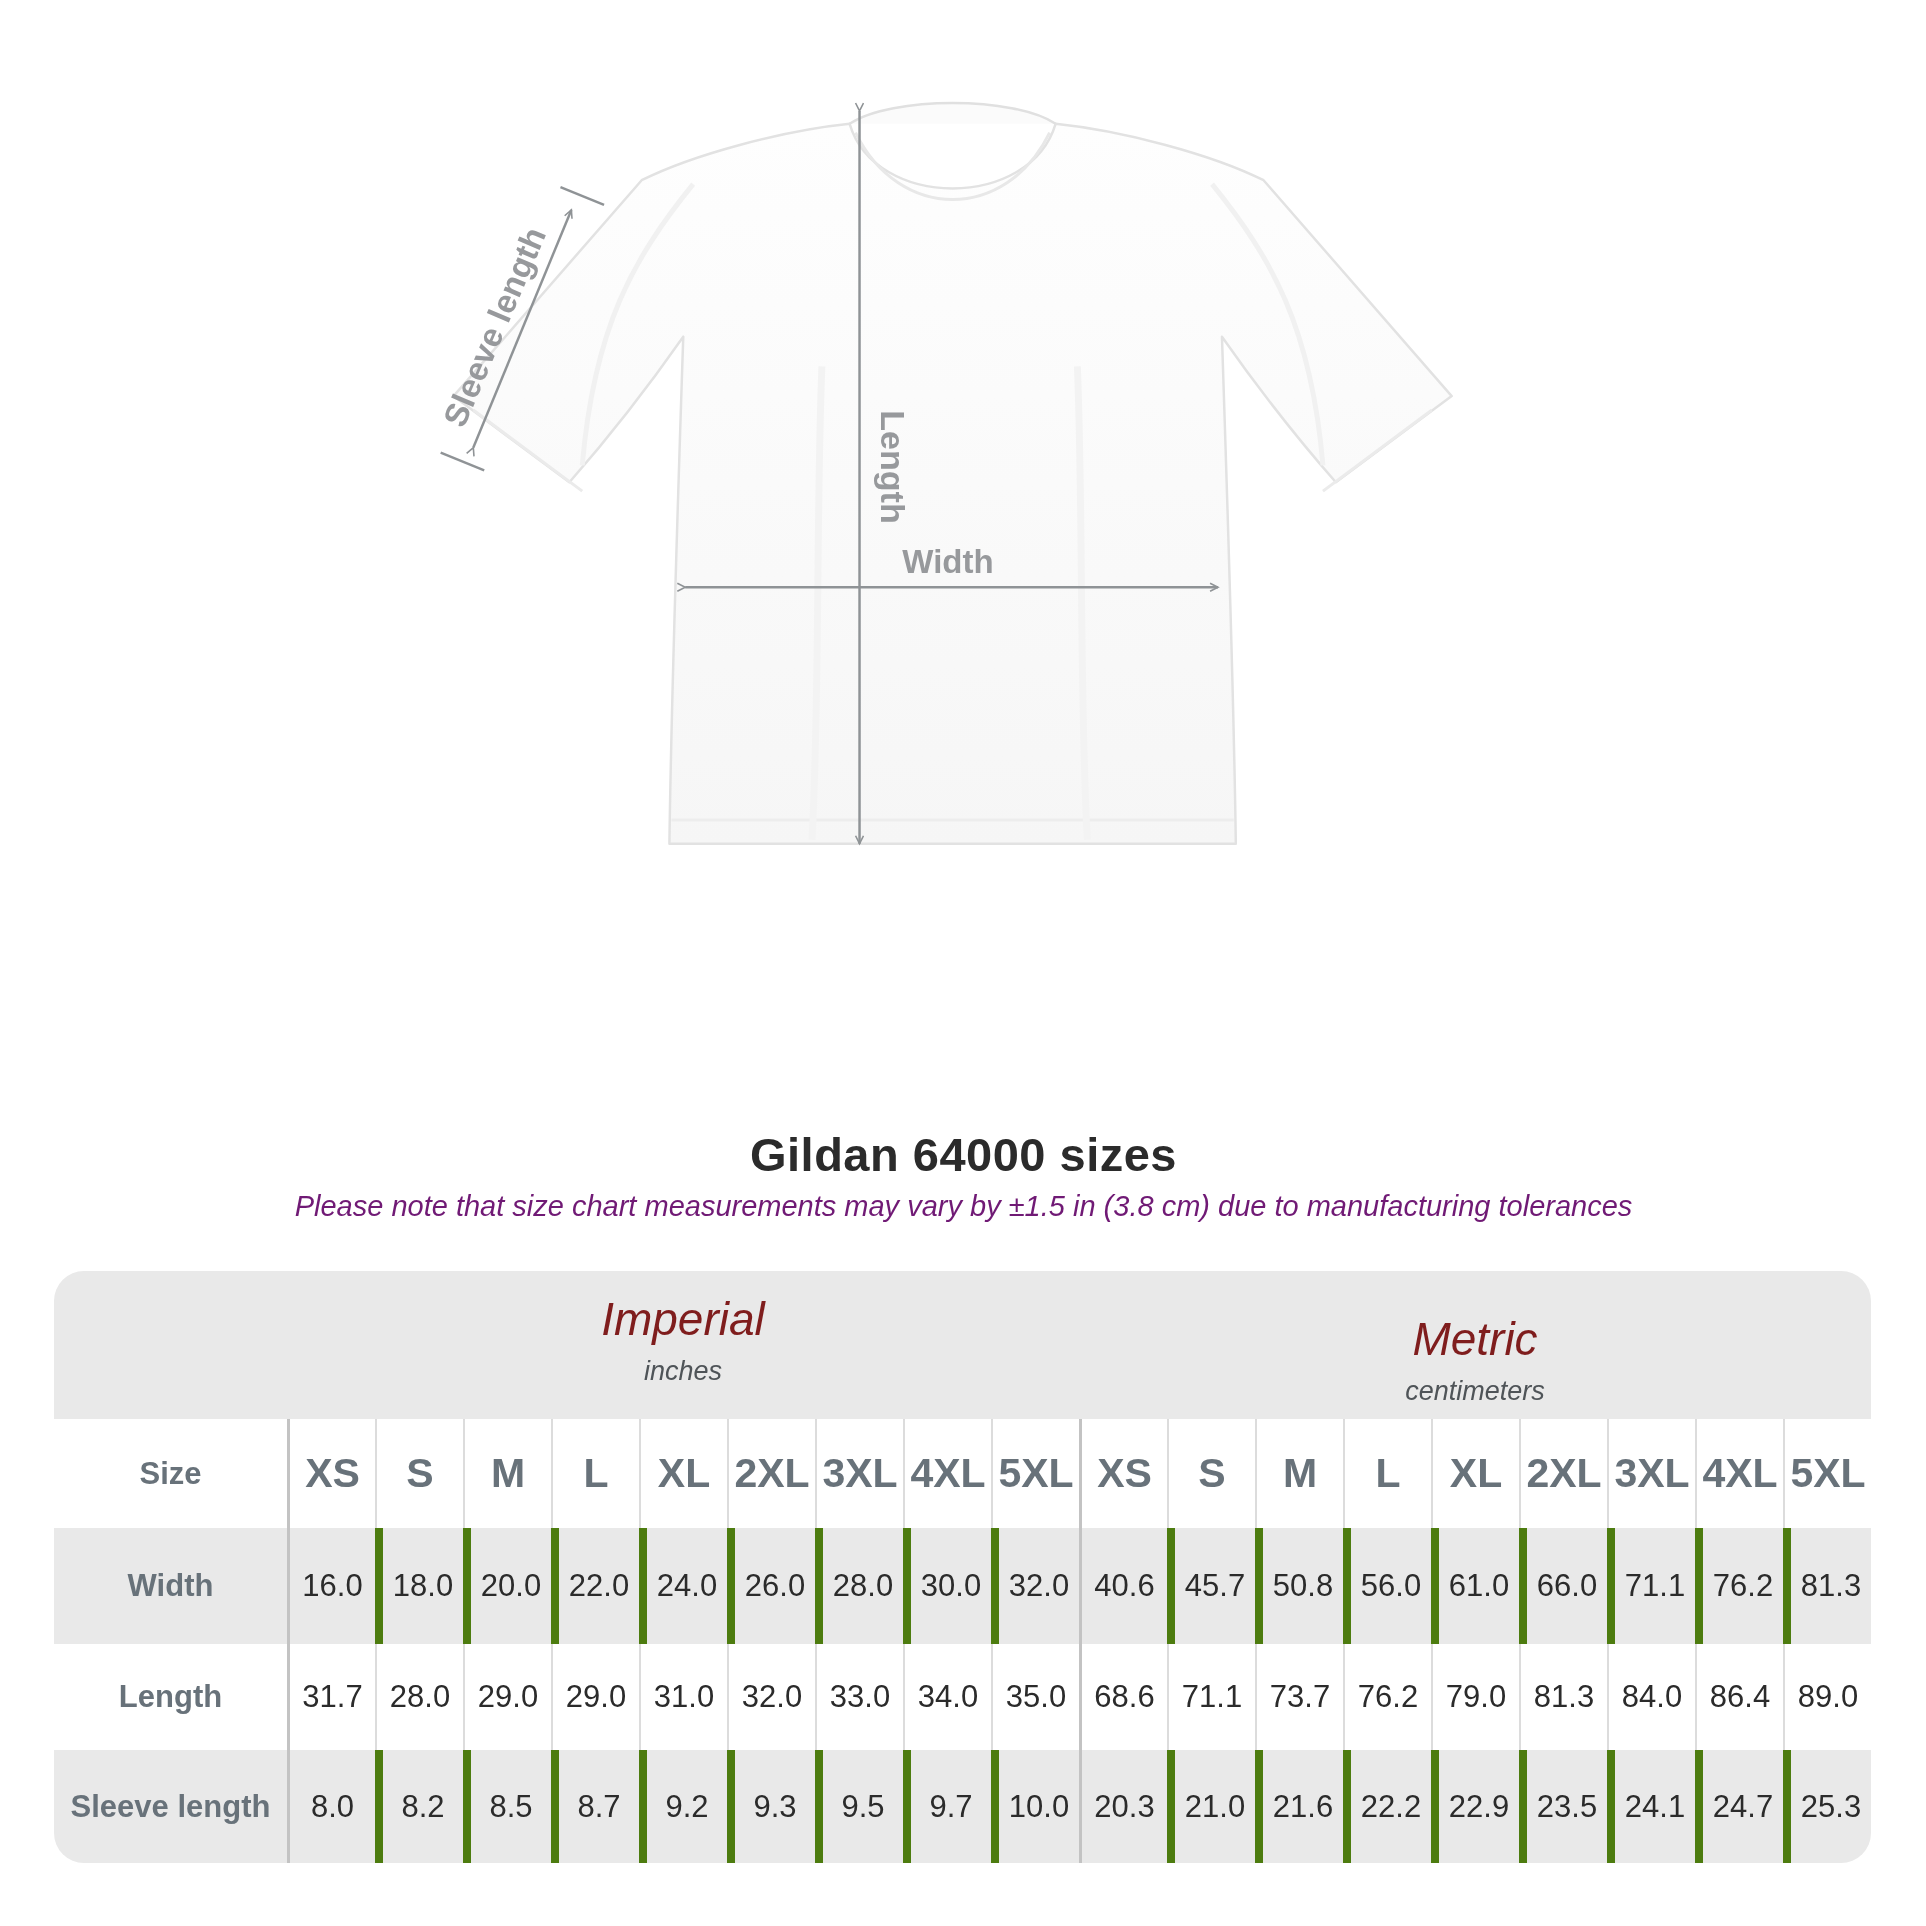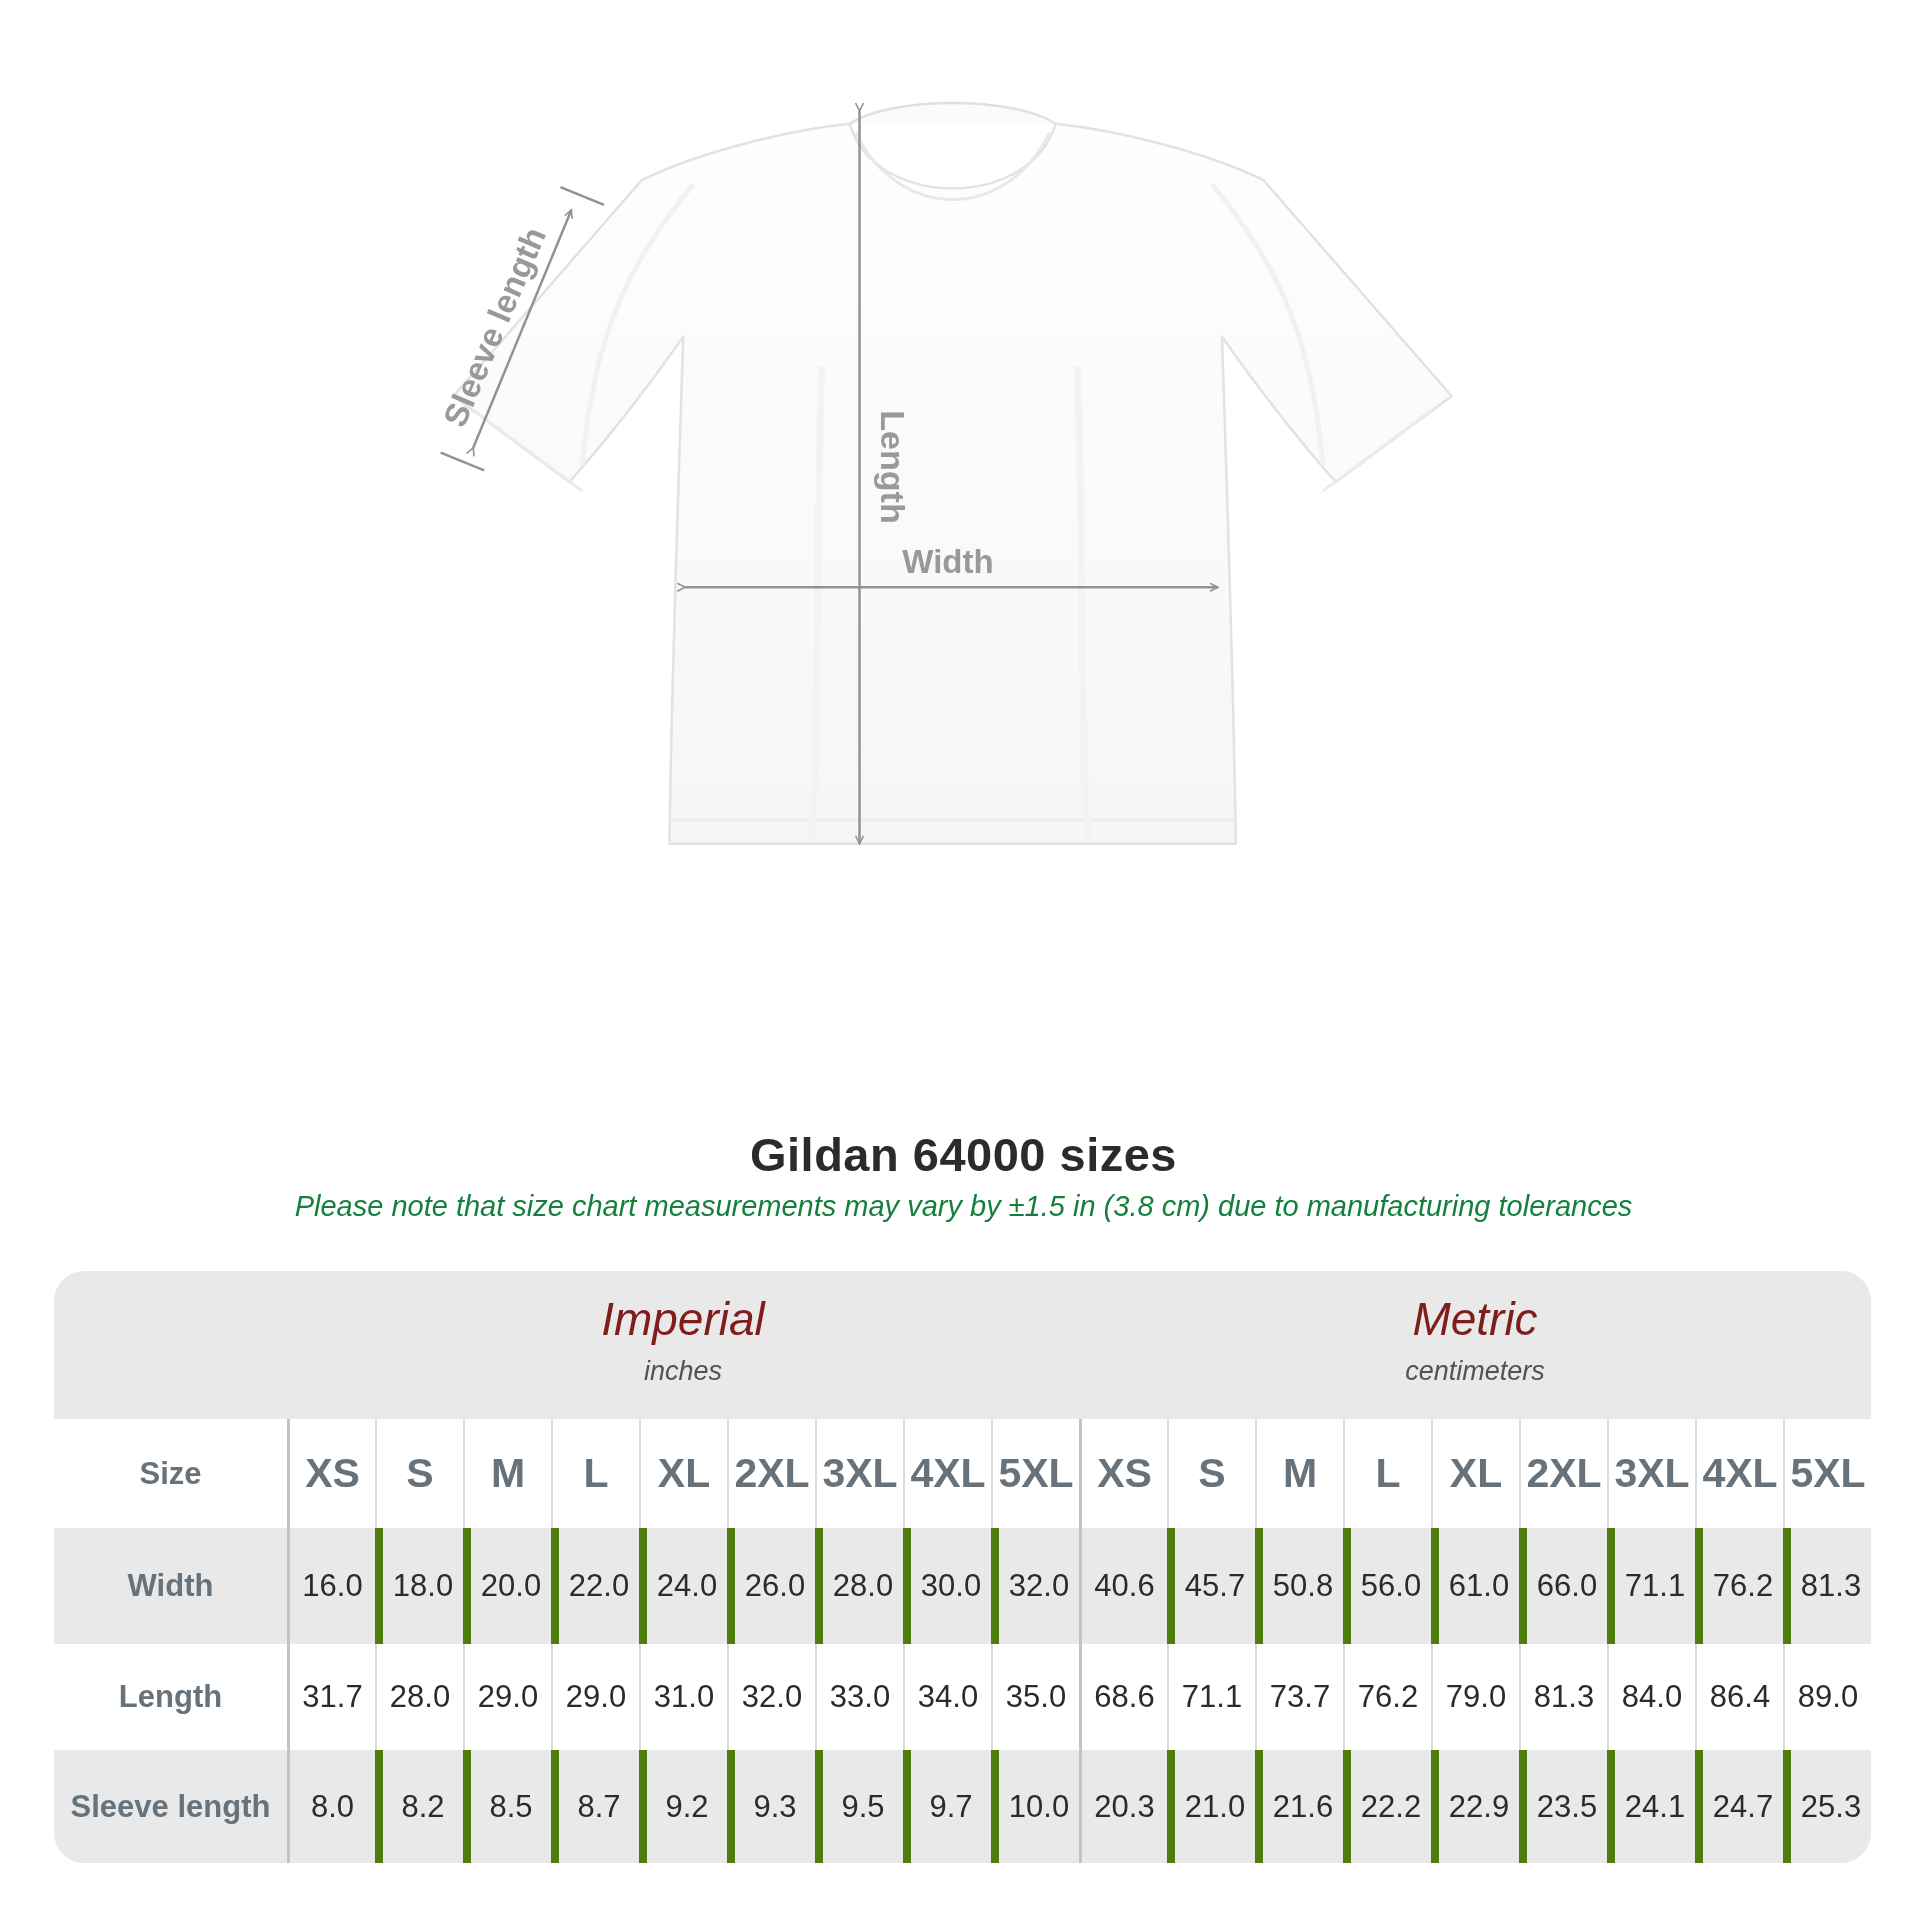--- a/index.html
+++ b/index.html
@@ -13,21 +13,21 @@
   #sleeve-label { left:495px; top:327px; font-size:33px; transform:translate(-50%,-50%) rotate(-67deg); }
   #length-label { left:892px; top:467px; font-size:34px; transform:translate(-50%,-50%) rotate(90deg); }
   #width-label  { left:948px; top:562px; font-size:33px; transform:translate(-50%,-50%); }
   
   #chart-title {
     position:absolute; left:0; top:1127px; width:1927px; text-align:center;
     font-size:47px; font-weight:bold; color:#2b2b2b; letter-spacing:0.5px;
   }
   #chart-note {
     position:absolute; left:0; top:1190px; width:1927px; text-align:center;
-    font-size:29px; font-style:italic; color:#15803d;
+    font-size:29px; font-style:italic; color:#701a75;
   }
   
   #size-table {
     position:absolute; left:54px; top:1271px; width:1817px; height:592px;
     background:#e9e9e9; border-radius:30px; overflow:hidden;
     display:grid;
     grid-template-columns:233px repeat(18, 1fr);
     grid-template-rows:148px 109px 116px 106px 114px;
   }
   .hdr-cell {
@@ -104,21 +104,21 @@
 
   <div id="chart-title">Gildan 64000 sizes</div>
   <div id="chart-note">Please note that size chart measurements may vary by ±1.5 in (3.8 cm) due to manufacturing tolerances</div>
 
   <div id="size-table">
       <div class="hdr-cell" style="grid-area: 1 / 1 / auto / span 1;"></div>
       <div class="hdr-cell" style="grid-area: 1 / 2 / auto / span 9;">
         <div class="hdr-name">Imperial</div>
         <div class="hdr-unit">inches</div>
       </div>
-      <div class="hdr-cell" style="grid-area: 1 / 11 / auto / span 9;">
+      <div class="hdr-cell" style="grid-area: 1 / 11 / auto / span 9; justify-content: flex-end;">
         <div class="hdr-name">Metric</div>
         <div class="hdr-unit">centimeters</div>
       </div>
       <div class="cell white row-label" style="grid-area: 2 / 1;">Size</div>
       <div class="cell white size-head sep-major" style="grid-area: 2 / 2;">XS</div>
       <div class="cell white size-head sep-minor-white" style="grid-area: 2 / 3;">S</div>
       <div class="cell white size-head sep-minor-white" style="grid-area: 2 / 4;">M</div>
       <div class="cell white size-head sep-minor-white" style="grid-area: 2 / 5;">L</div>
       <div class="cell white size-head sep-minor-white" style="grid-area: 2 / 6;">XL</div>
       <div class="cell white size-head sep-minor-white" style="grid-area: 2 / 7;">2XL</div>

